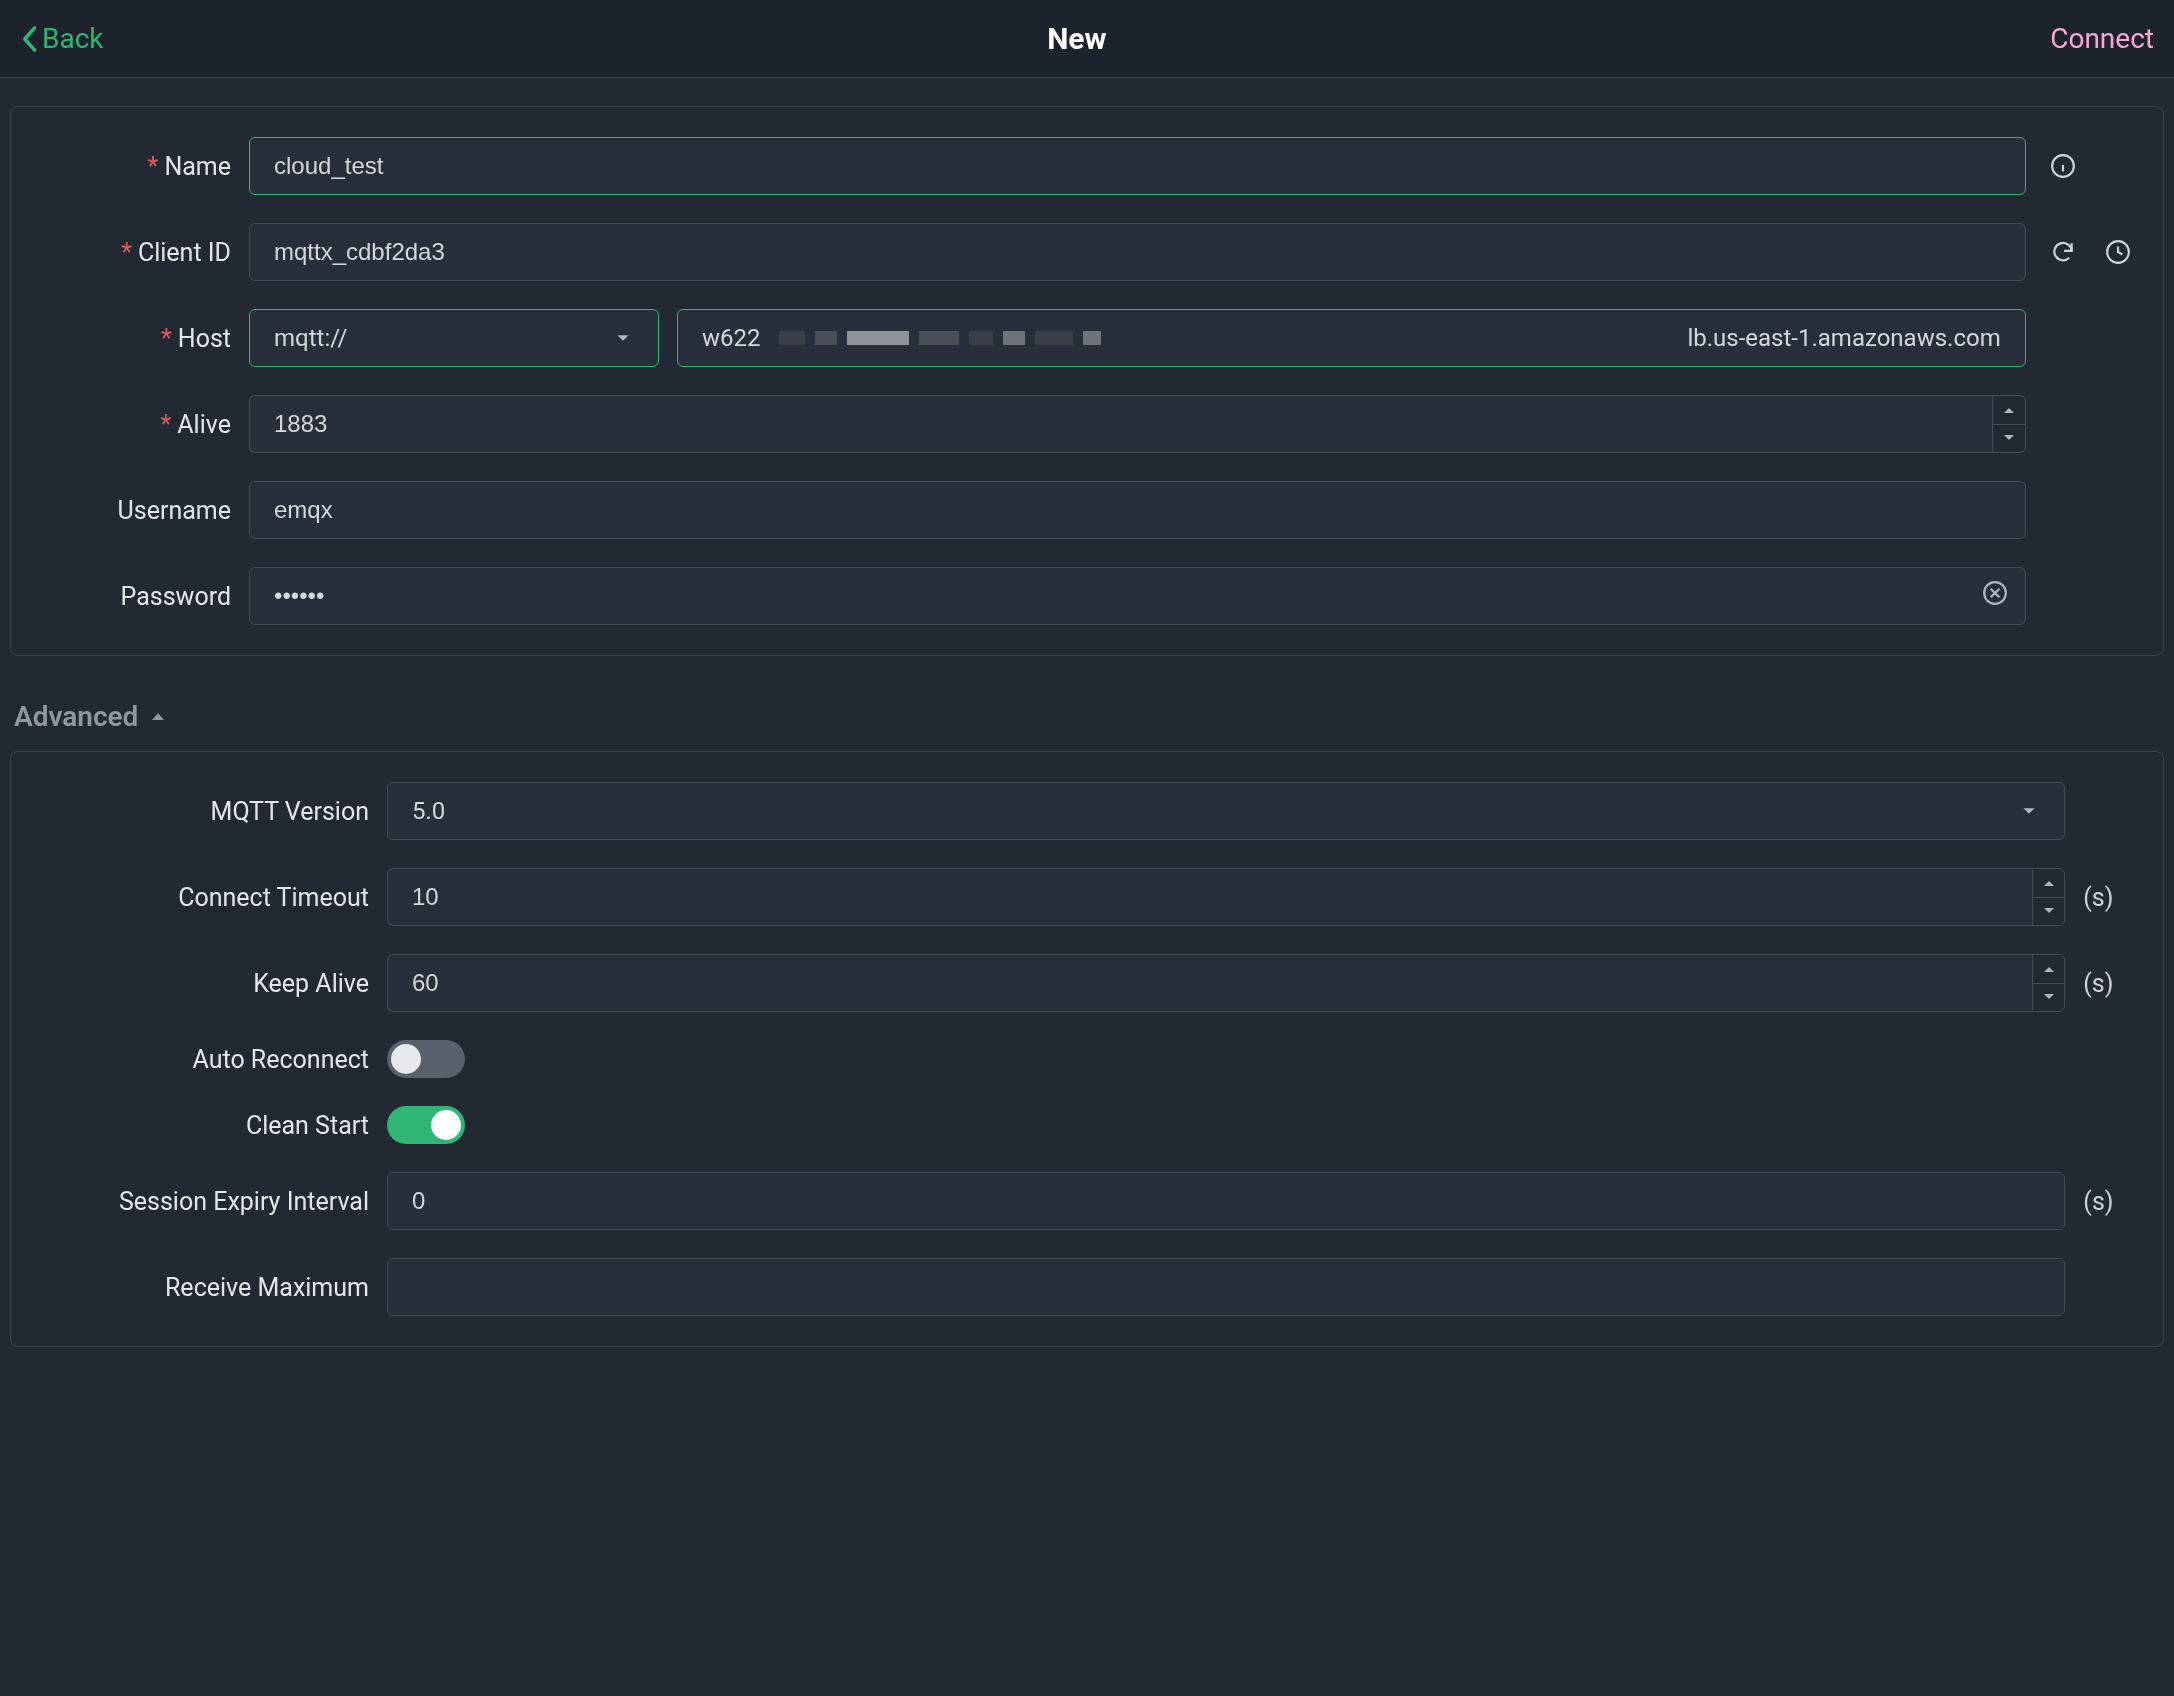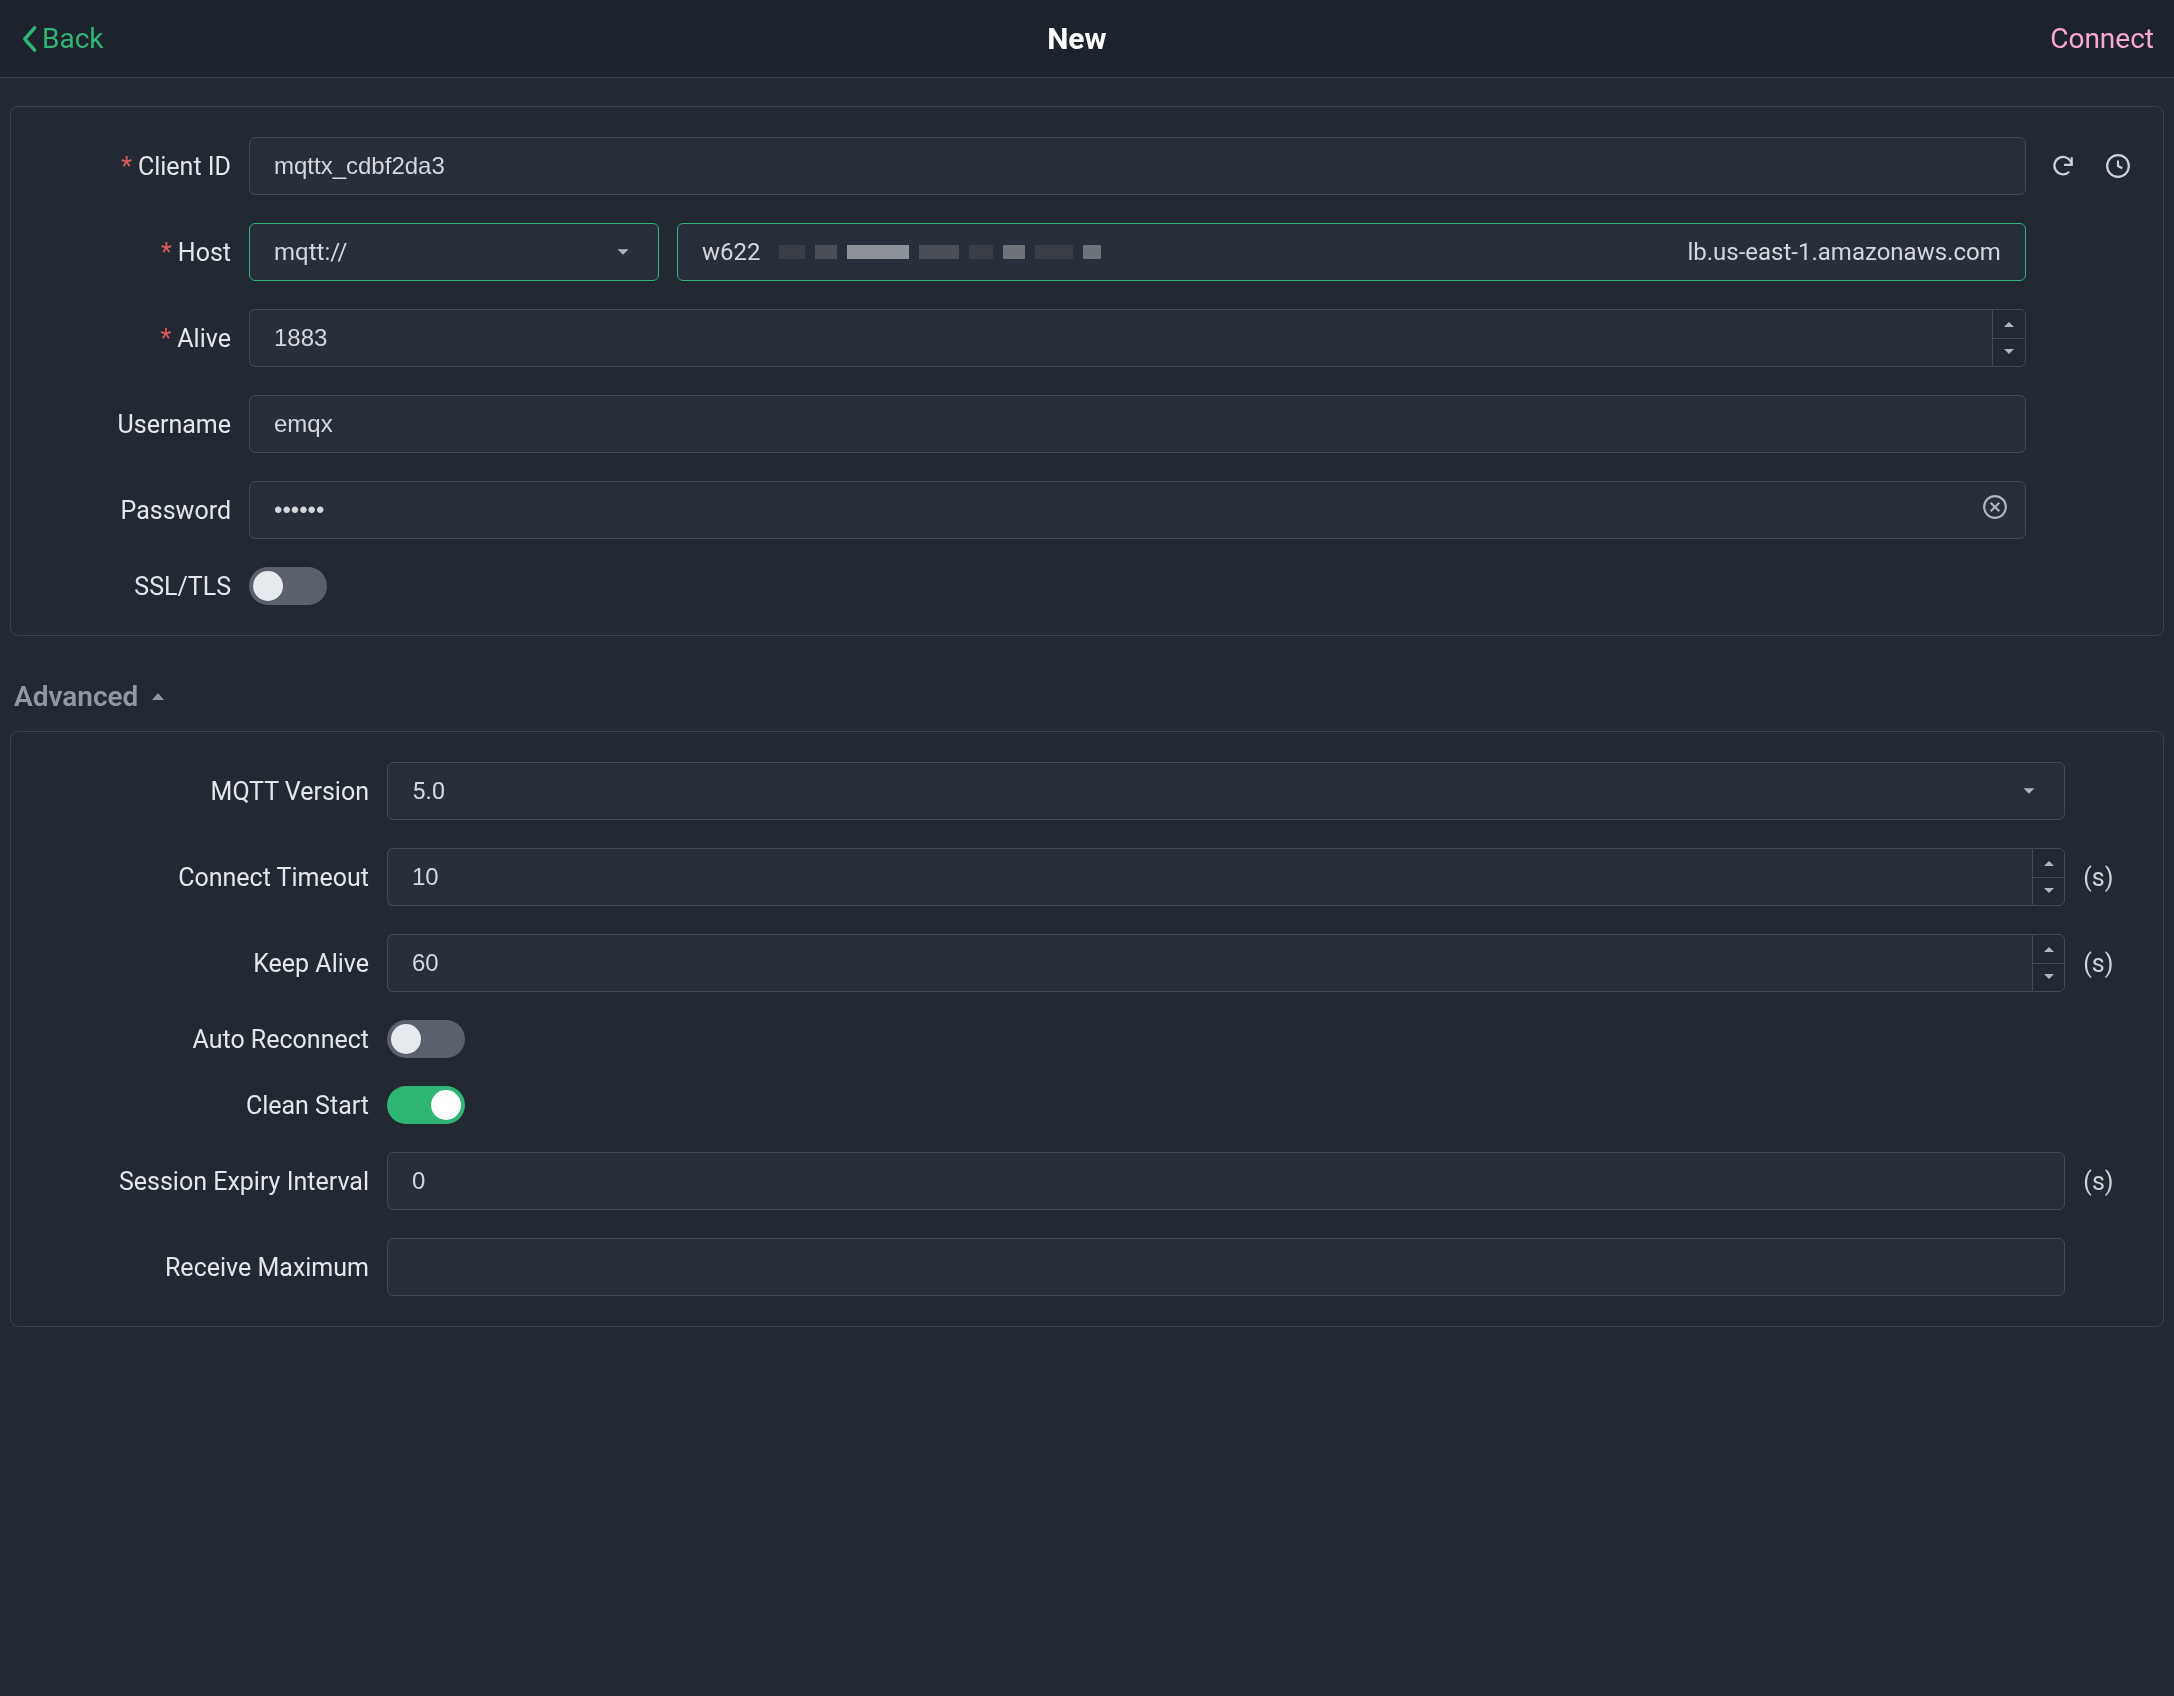--- a/index.html
+++ b/index.html
@@ -200,20 +200,34 @@
     <span>Back</span>
   </div>
   <div class="page-title">New</div>
   <div class="connect-btn">Connect</div>
 </div>
 
 <div class="content">
 
   <div class="panel">
 
+    <div class="row">
+      <div class="label"><span class="req">*</span><span>Name</span></div>
+      <div class="field">
+        <input class="input focused" value="cloud_test" style="">
+        <div class="icon-slot">
+          <svg viewBox="0 0 24 24">
+              <circle cx="12" cy="12" r="10"></circle>
+              <line x1="12" y1="8" x2="12" y2="8"></line>
+              <line x1="12" y1="11" x2="12" y2="17"></line>
+            </svg>
+        </div>
+        <div class="icon-slot"></div>
+      </div>
+    </div>
 
     <div class="row">
       <div class="label"><span class="req">*</span><span>Client ID</span></div>
       <div class="field">
         <input class="input" value="mqttx_cdbf2da3" style="">
         <div class="icon-slot">
           <svg viewBox="0 0 24 24">
               <path d="M20 11a8 8 0 10-2.3 6.3"></path>
               <polyline points="20 4 20 11 13 11"></polyline>
             </svg>
@@ -300,28 +314,20 @@
                 <line x1="8" y1="8" x2="16" y2="16"></line>
                 <line x1="16" y1="8" x2="8" y2="16"></line>
               </svg>
           </div>
         </div>
         <div class="icon-slot"></div>
         <div class="icon-slot"></div>
       </div>
     </div>
 
-    <div class="row">
-      <div class="label">SSL/TLS</div>
-      <div class="field">
-        <div class="switch">
-            <div class="knob"></div>
-          </div>
-      </div>
-    </div>
 
   </div>
 
   <div class="section-title">
     <span>Advanced</span>
     <svg viewBox="0 0 20 20">
         <path d="M4 13 L10 6 L16 13 Z"></path>
       </svg>
   </div>
   <div class="panel advanced">

